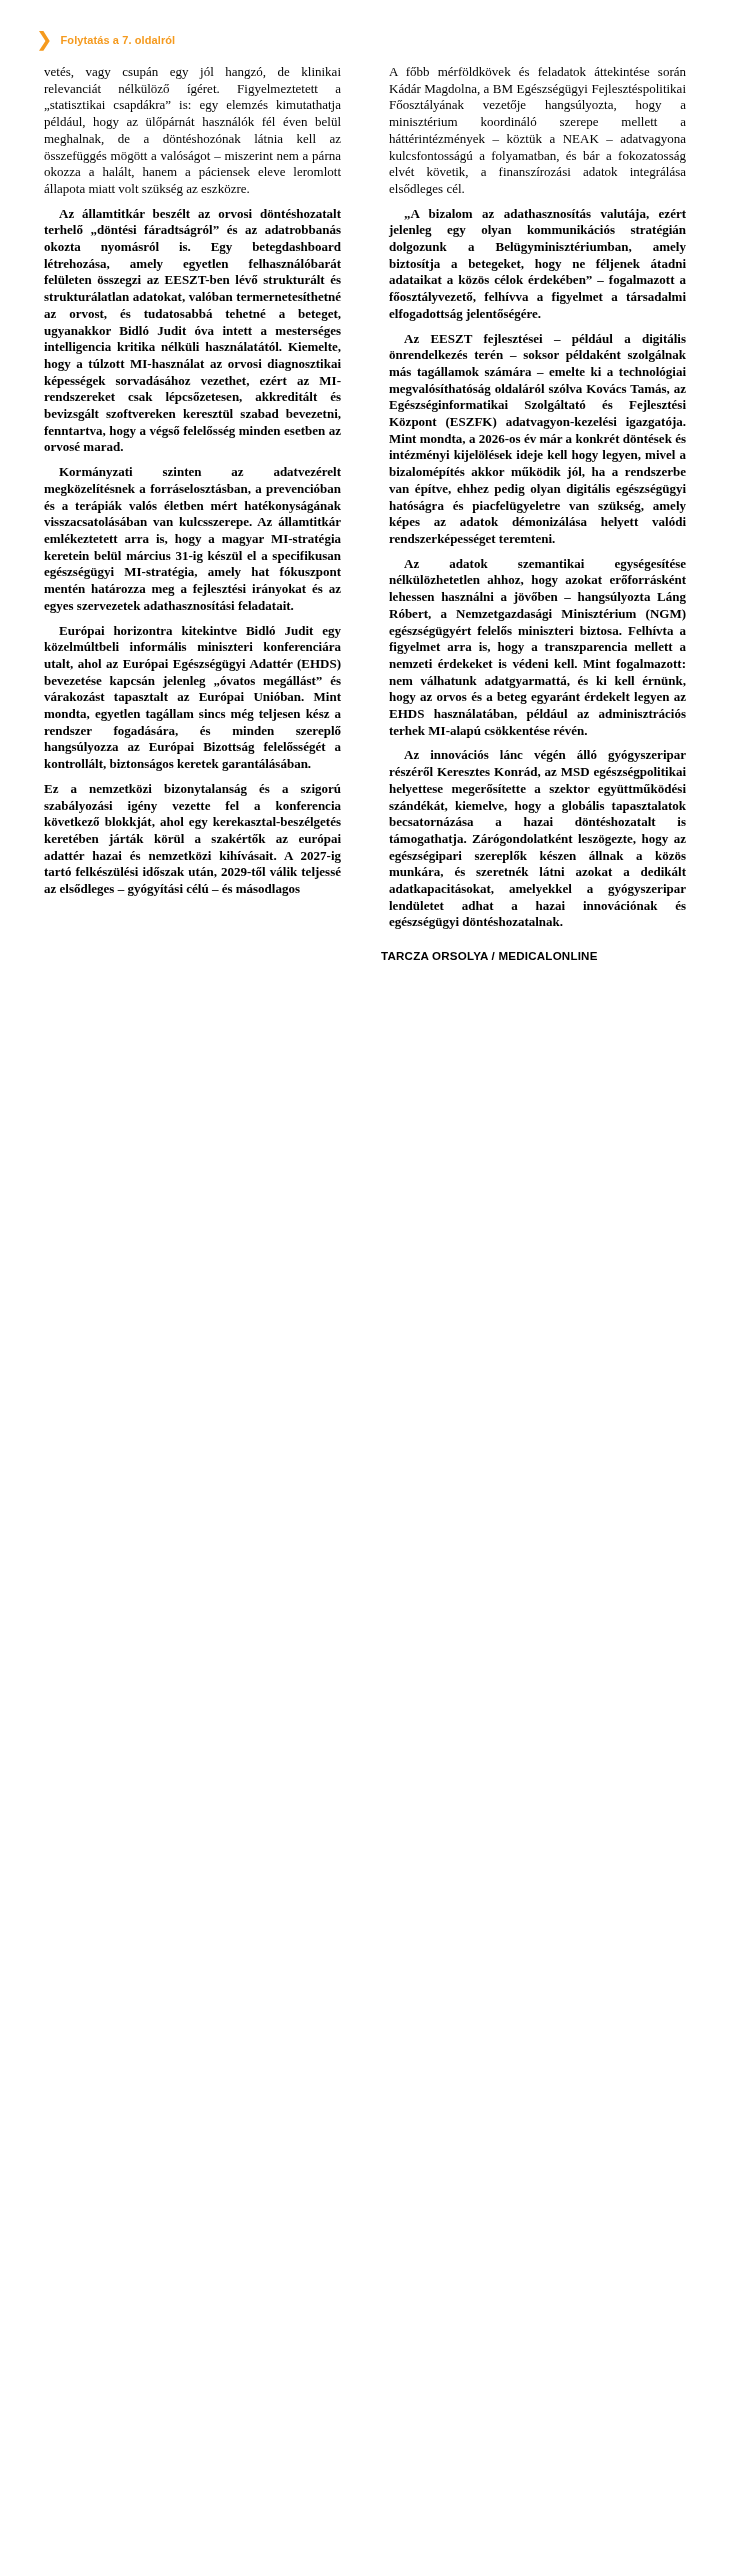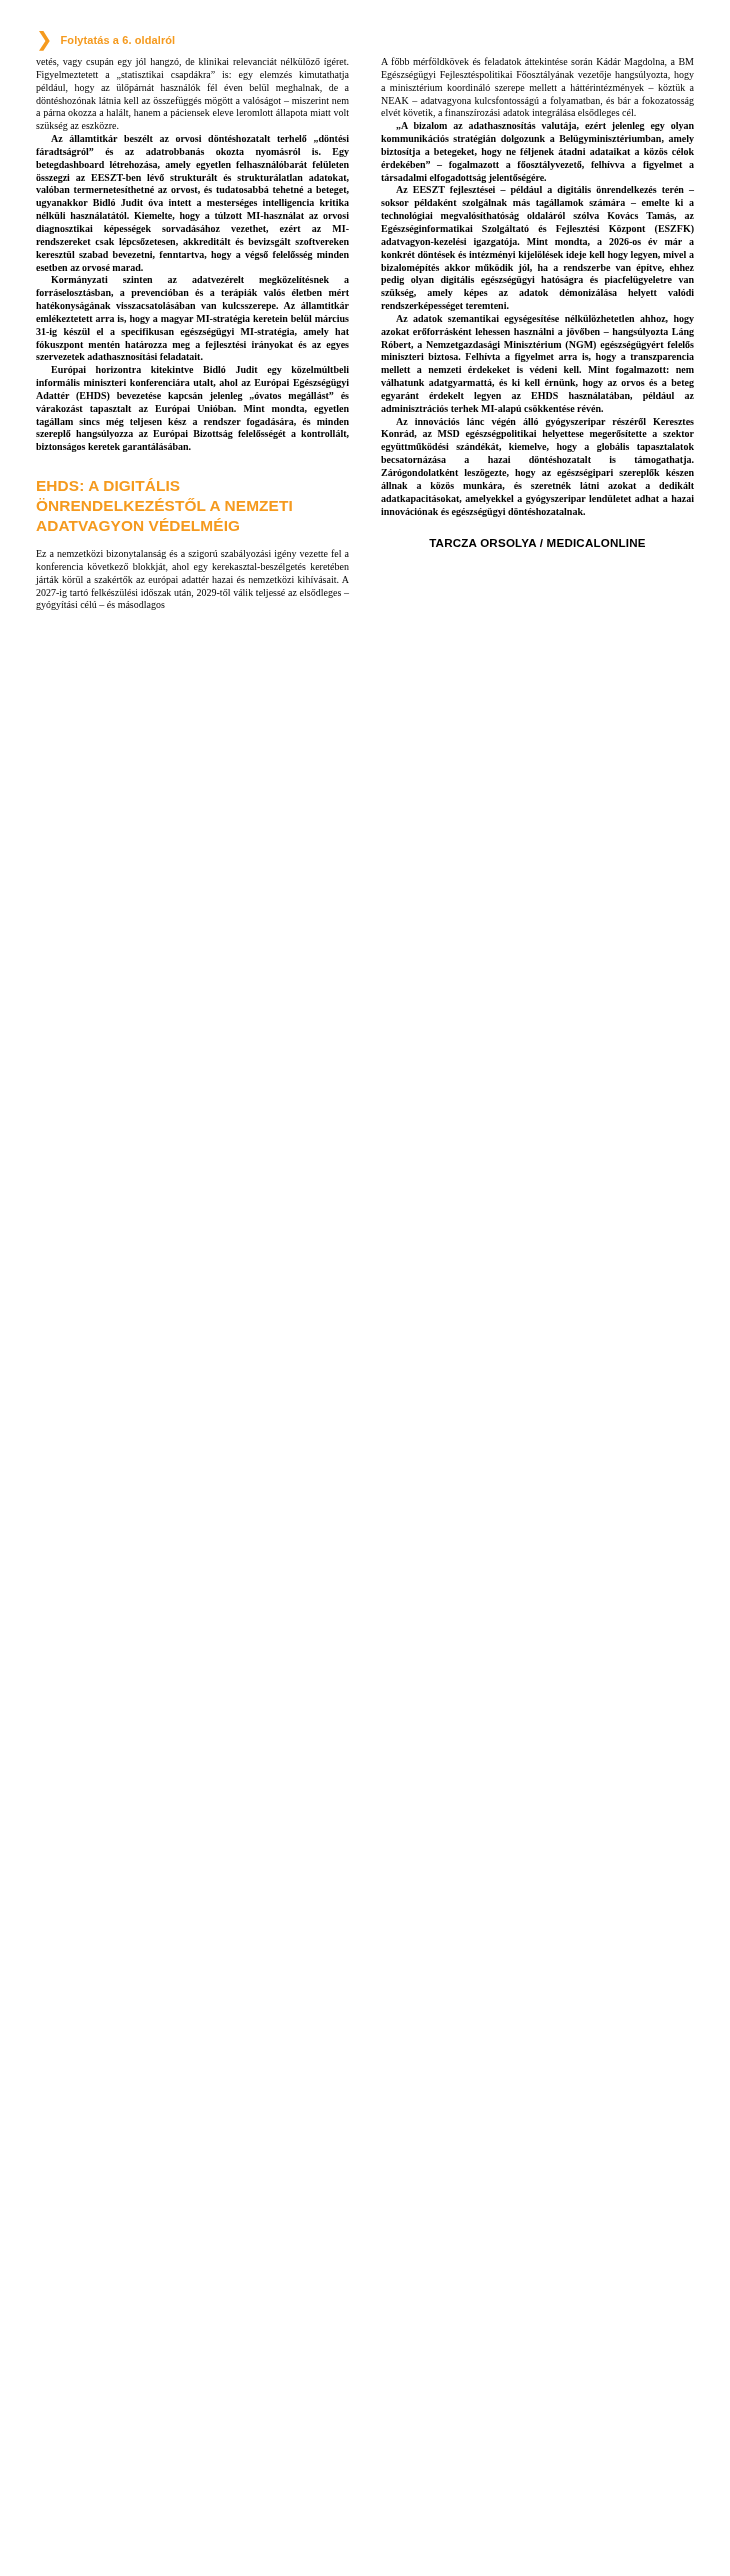--- a/index.html
+++ b/index.html
@@ -52,22 +52,22 @@
     top: 56px;
     left: 36px;
     width: 658px;
     display: flex;
     gap: 32px;
   }
   .col {
     width: 313px;
   }
   .col p {
-    margin: 0;
-    font-size: 10px;
+    margin: 8px;
+    font-size: 13px;
     line-height: 1.285;
     text-align: justify;
     text-justify: inter-word;
     hyphens: auto;
     -webkit-hyphens: auto;
     font-family: "Liberation Serif", serif;
   }
   .col p + p {
     text-indent: 15px;
     font-weight: bold;
@@ -87,50 +87,45 @@
     letter-spacing: 0.1px;
     text-align: left;
     text-transform: uppercase;
   }
   .section-heading .line {
     display: block;
   }
   
   .byline {
     margin-top: 17.4px;
-    text-align: center;
+    text-align: left;
     font-family: "Liberation Sans", sans-serif;
     font-weight: 700;
     font-size: 11.6px;
     letter-spacing: 0.2px;
   }
 </style>
 </head>
 <body>
 
 <div class="page">
 
   <div class="continuation">
     <span class="chev">❯</span>
-    <span class="ctext">Folytatás a 6. oldalról</span>
+    <span class="ctext">Folytatás a 7. oldalról</span>
   </div>
 
   <div class="columns">
 
     <div class="col">
       <p class="noindent">vetés, vagy csupán egy jól hangzó, de klinikai relevanciát nélkülöző ígéret. Figyelmeztetett a „statisztikai csapdákra” is: egy elemzés kimutathatja például, hogy az ülőpárnát használók fél éven belül meghalnak, de a döntéshozónak látnia kell az összefüggés mögött a valóságot – miszerint nem a párna okozza a halált, hanem a páciensek eleve leromlott állapota miatt volt szükség az eszközre.</p>
       <p>Az államtitkár beszélt az orvosi döntéshozatalt terhelő „döntési fáradtságról” és az adatrobbanás okozta nyomásról is. Egy betegdashboard létrehozása, amely egyetlen felhasználóbarát felületen összegzi az EESZT-ben lévő strukturált és strukturálatlan adatokat, valóban termernetesíthetné az orvost, és tudatosabbá tehetné a beteget, ugyanakkor Bidló Judit óva intett a mesterséges intelligencia kritika nélküli használatától. Kiemelte, hogy a túlzott MI-használat az orvosi diagnosztikai képességek sorvadásához vezethet, ezért az MI-rendszereket csak lépcsőzetesen, akkreditált és bevizsgált szoftvereken keresztül szabad bevezetni, fenntartva, hogy a végső felelősség minden esetben az orvosé marad.</p>
       <p>Kormányzati szinten az adatvezérelt megközelítésnek a forráselosztásban, a prevencióban és a terápiák valós életben mért hatékonyságának visszacsatolásában van kulcsszerepe. Az államtitkár emlékeztetett arra is, hogy a magyar MI-stratégia keretein belül március 31-ig készül el a specifikusan egészségügyi MI-stratégia, amely hat fókuszpont mentén határozza meg a fejlesztési irányokat és az egyes szervezetek adathasznosítási feladatait.</p>
       <p>Európai horizontra kitekintve Bidló Judit egy közelmúltbeli informális miniszteri konferenciára utalt, ahol az Európai Egészségügyi Adattér (EHDS) bevezetése kapcsán jelenleg „óvatos megállást” és várakozást tapasztalt az Európai Unióban. Mint mondta, egyetlen tagállam sincs még teljesen kész a rendszer fogadására, és minden szereplő hangsúlyozza az Európai Bizottság felelősségét a kontrollált, biztonságos keretek garantálásában.</p>
 
-      <div class="section-heading">
-        <span class="line">EHDS: A DIGITÁLIS</span>
-        <span class="line">ÖNRENDELKEZÉSTŐL A NEMZETI</span>
-        <span class="line">ADATVAGYON VÉDELMÉIG</span>
-      </div>
 
       <p class="noindent">Ez a nemzetközi bizonytalanság és a szigorú szabályozási igény vezette fel a konferencia következő blokkját, ahol egy kerekasztal-beszélgetés keretében járták körül a szakértők az európai adattér hazai és nemzetközi kihívásait. A 2027-ig tartó felkészülési időszak után, 2029-től válik teljessé az elsődleges – gyógyítási célú – és másodlagos</p>
     </div>
 
     <div class="col">
       <p>A főbb mérföldkövek és feladatok áttekintése során Kádár Magdolna, a BM Egészségügyi Fejlesztéspolitikai Főosztályának vezetője hangsúlyozta, hogy a minisztérium koordináló szerepe mellett a háttérintézmények – köztük a NEAK – adatvagyona kulcsfontosságú a folyamatban, és bár a fokozatosság elvét követik, a finanszírozási adatok integrálása elsődleges cél.</p>
       <p>„A bizalom az adathasznosítás valutája, ezért jelenleg egy olyan kommunikációs stratégián dolgozunk a Belügyminisztériumban, amely biztosítja a betegeket, hogy ne féljenek átadni adataikat a közös célok érdekében” – fogalmazott a főosztályvezető, felhívva a figyelmet a társadalmi elfogadottság jelentőségére.</p>
       <p>Az EESZT fejlesztései – például a digitális önrendelkezés terén – soksor példaként szolgálnak más tagállamok számára – emelte ki a technológiai megvalósíthatóság oldaláról szólva Kovács Tamás, az Egészséginformatikai Szolgáltató és Fejlesztési Központ (ESZFK) adatvagyon-kezelési igazgatója. Mint mondta, a 2026-os év már a konkrét döntések és intézményi kijelölések ideje kell hogy legyen, mivel a bizalomépítés akkor működik jól, ha a rendszerbe van építve, ehhez pedig olyan digitális egészségügyi hatóságra és piacfelügyeletre van szükség, amely képes az adatok démonizálása helyett valódi rendszerképességet teremteni.</p>
       <p>Az adatok szemantikai egységesítése nélkülözhetetlen ahhoz, hogy azokat erőforrásként lehessen használni a jövőben – hangsúlyozta Láng Róbert, a Nemzetgazdasági Minisztérium (NGM) egészségügyért felelős miniszteri biztosa. Felhívta a figyelmet arra is, hogy a transzparencia mellett a nemzeti érdekeket is védeni kell. Mint fogalmazott: nem válhatunk adatgyarmattá, és ki kell érnünk, hogy az orvos és a beteg egyaránt érdekelt legyen az EHDS használatában, például az adminisztrációs terhek MI-alapú csökkentése révén.</p>
       <p>Az innovációs lánc végén álló gyógyszeripar részéről Keresztes Konrád, az MSD egészségpolitikai helyettese megerősítette a szektor együttműködési szándékát, kiemelve, hogy a globális tapasztalatok becsatornázása a hazai döntéshozatalt is támogathatja. Zárógondolatként leszögezte, hogy az egészségipari szereplők készen állnak a közös munkára, és szeretnék látni azokat a dedikált adatkapacitásokat, amelyekkel a gyógyszeripar lendületet adhat a hazai innovációnak és egészségügyi döntéshozatalnak.</p>

